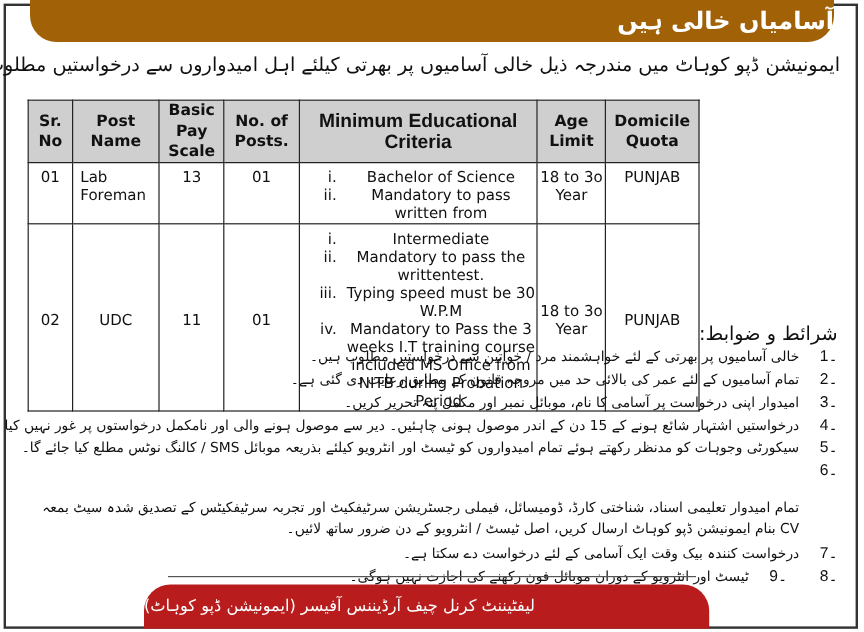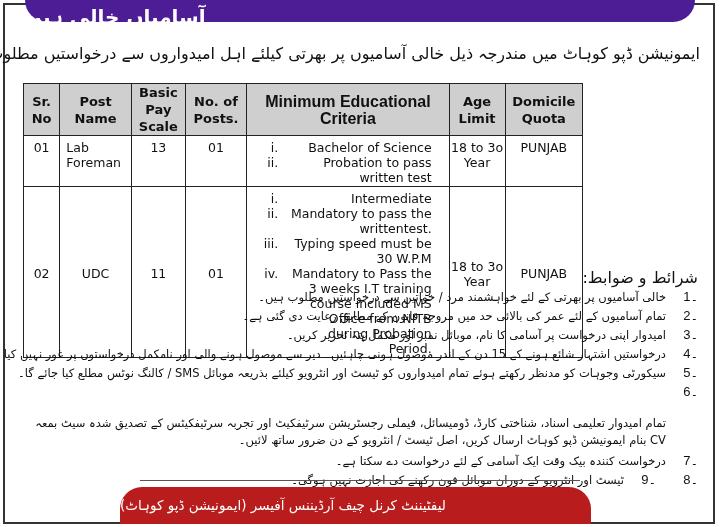--- a/index.html
+++ b/index.html
@@ -1,29 +1,29 @@
 <!DOCTYPE html>
 <html><head>
 <meta charset="utf-8">
 <style>
   html, body { margin: 0; padding: 0; background: #fff; }
   body { width: 720px; height: 527px; position: relative; overflow: hidden; font-family: "DejaVu Sans", sans-serif; color: #111; }
   .frame { position: absolute; left: 3px; top: 3px; width: 712px; height: 521px; border: 2px solid #333; box-sizing: border-box; }
-  .banner { position: absolute; left: 25px; top: 0; width: 670px; height: 22px; background: #4c1d95; border-radius: 0 0 22px 22px; color: #fff; text-align: left; font-size: 20px; font-weight: bold; line-height: 35px; direction: rtl; }
+  .banner { position: absolute; left: 25px; top: 0; width: 670px; height: 35px; background: #a16207; border-radius: 0 0 22px 22px; color: #fff; text-align: right; font-size: 20px; font-weight: bold; line-height: 35px; direction: rtl; }
   .intro { position: absolute; right: 20px; top: 44px; font-size: 16px; direction: rtl; text-align: left; white-space: nowrap; }
   table.jobs { position: absolute; left: 23px; top: 83px; width: 560px; border-collapse: collapse; font-family: "DejaVu Sans", sans-serif; font-size: 12.5px; }
   table.jobs th, table.jobs td { border: 1.5px solid #222; vertical-align: top; }
   table.jobs th { background: #cfcfcf; font-weight: bold; font-size: 13px; height: 51px; text-align: center; vertical-align: middle; line-height: 17px; padding: 0 2px; }
   table.jobs th.crit { font-family: "Liberation Sans", sans-serif; font-size: 16px; margin-top: 36px; }
   table.jobs td { text-align: center; padding-top: 4px; line-height: 15px; }
   table.jobs td.left { text-align: left; padding-left: 6px; }
   .row1 td { height: 33px; }
   .row2 td { height: 104px; }
   .row2 td.mid { vertical-align: middle; }
-  ol.crit { margin: 0; padding: 0 16px 0 34px; list-style: lower-roman; text-align: right; }
+  ol.crit { margin: 0; padding: 0 0 0 34px; list-style: lower-roman; text-align: center; }
   ol.crit li { padding-left: 4px; }
   .terms-title { position: absolute; right: 22px; top: 268px; font-size: 16px; font-weight: normal; direction: rtl; }
   .terms { position: absolute; right: 22px; top: 290px; width: 680px; direction: rtl; font-size: 11.5px; }
   .term { display: flex; direction: rtl; line-height: 14px; margin-bottom: 5px; white-space: nowrap; }
   .term .num { width: 32px; flex: 0 0 32px; text-align: right; font-family: "Liberation Sans", sans-serif; font-size: 13px; direction: ltr; }
   .term .txt { flex: 1; text-align: right; }
   .term.two .txt { white-space: normal; line-height: 17px; margin-top: 30px; }
   .footer { position: absolute; left: 120px; top: 487px; width: 471px; height: 37px; background: #b91c1c; border-radius: 22px 22px 0 0; color: #fff; text-align: left; font-size: 13.5px; line-height: 37px; direction: rtl; }
   .underline { position: absolute; left: 140px; top: 480px; width: 440px; border-top: 1px solid #555; }
 </style>
@@ -61,21 +61,21 @@
   </thead>
   <tbody>
     <tr class="row1">
       <td>01</td>
       <td class="left"><span>Lab</span><br><span>Foreman</span></td>
       <td>13</td>
       <td>01</td>
       <td>
         <ol class="crit">
           <li>Bachelor of Science</li>
-          <li>Probation to pass written test</li>
+          <li>Mandatory to pass written from</li>
         </ol>
       </td>
       <td><span>18 to 3o</span><br><span>Year</span></td>
       <td>PUNJAB</td>
     </tr>
     <tr class="row2">
       <td class="mid">02</td>
       <td class="mid">UDC</td>
       <td class="mid">11</td>
       <td class="mid">01</td>

